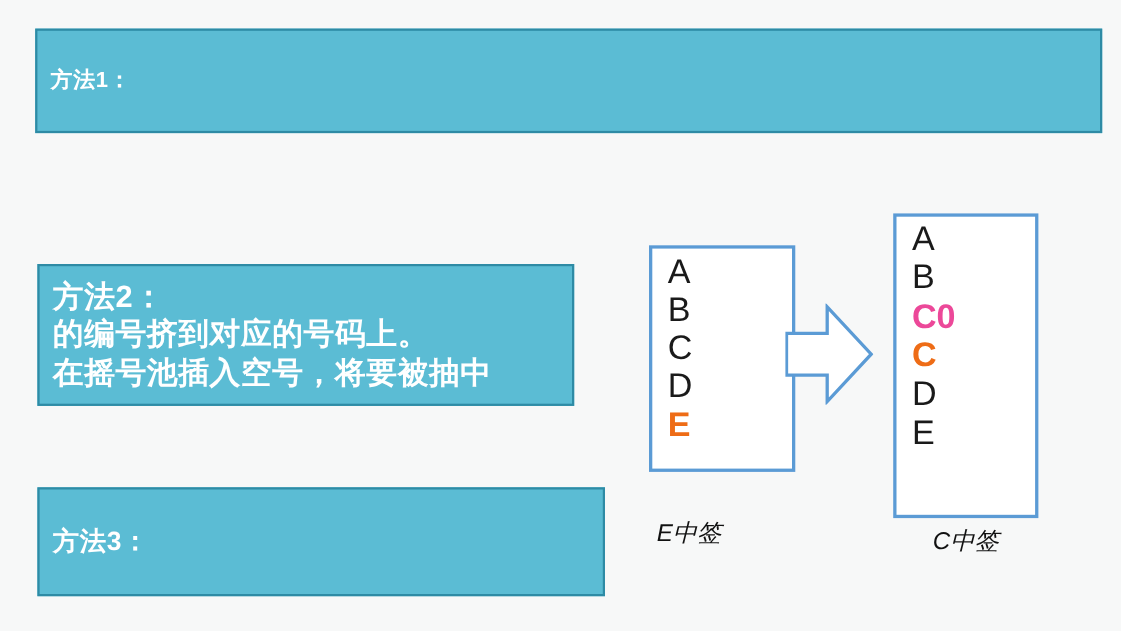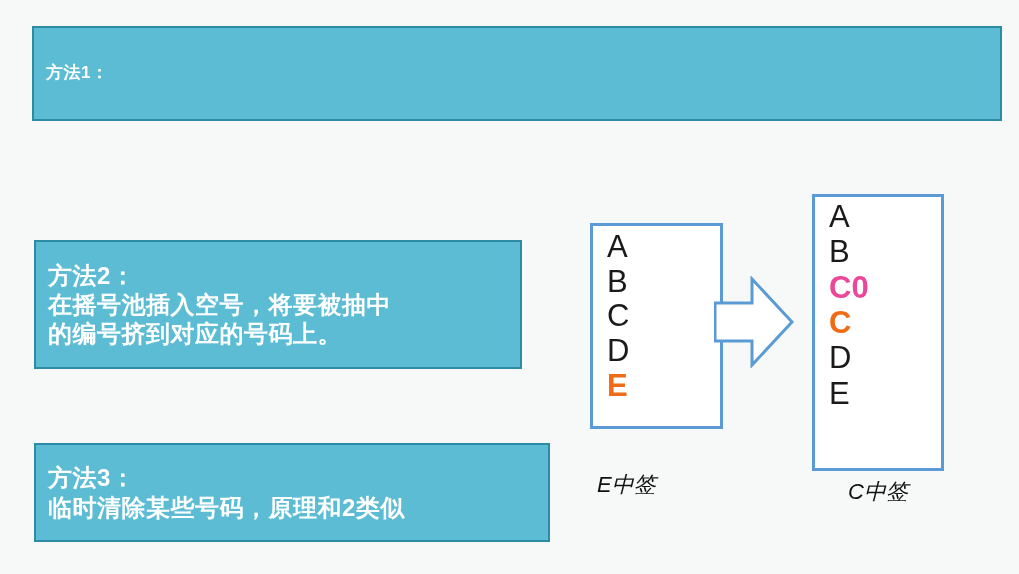--- a/index.html
+++ b/index.html
@@ -40,29 +40,29 @@
     white-space: nowrap;
     line-height: 1.22;
   }
 
   #method-1 {
     left: 32px;
     top: 26px;
     width: 970px;
     height: 95px;
     padding: 0 0 0 12px;
-    font-size: 17px;
+    font-size: 20px;
   }
   #method-2 {
     left: 34px;
     top: 240px;
     width: 488px;
     height: 129px;
     padding: 0 0 0 12px;
-    font-size: 24px;
+    font-size: 28px;
   }
   #method-3 {
     left: 34px;
     top: 443px;
     width: 516px;
     height: 99px;
     padding: 0 0 0 12px;
     font-size: 24px;
   }
 
@@ -138,27 +138,26 @@
 <body>
 
 <div id="stage">
 
   <div class="method-box" id="method-1">
     <span class="method-line">方法1：</span>
   </div>
 
   <div class="method-box" id="method-2">
     <span class="method-line">方法2：</span>
+    <span class="method-line">的编号挤到对应的号码上。</span>
     <span class="method-line">在摇号池插入空号，将要被抽中</span>
-    <span class="method-line">的编号挤到对应的号码上。</span>
   </div>
 
   <div class="method-box" id="method-3">
     <span class="method-line">方法3：</span>
-    <span class="method-line">临时清除某些号码，原理和2类似</span>
   </div>
 
   <div class="pool-box" id="pool-before">
     <ul class="pool-list">
       <li class="pool-item">A</li>
       <li class="pool-item">B</li>
       <li class="pool-item">C</li>
       <li class="pool-item">D</li>
       <li class="pool-item hit">E</li>
     </ul>

